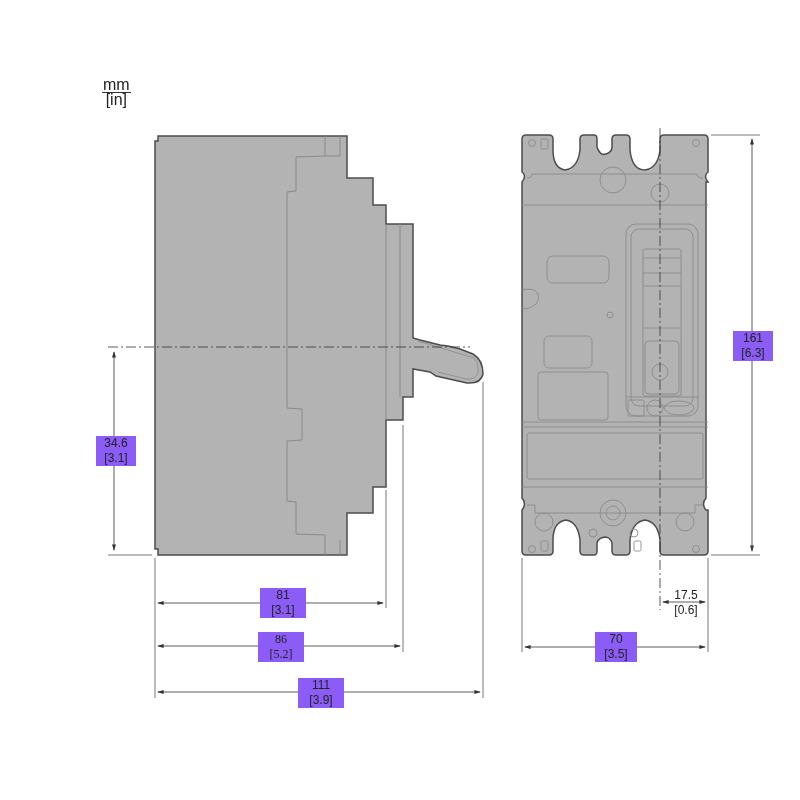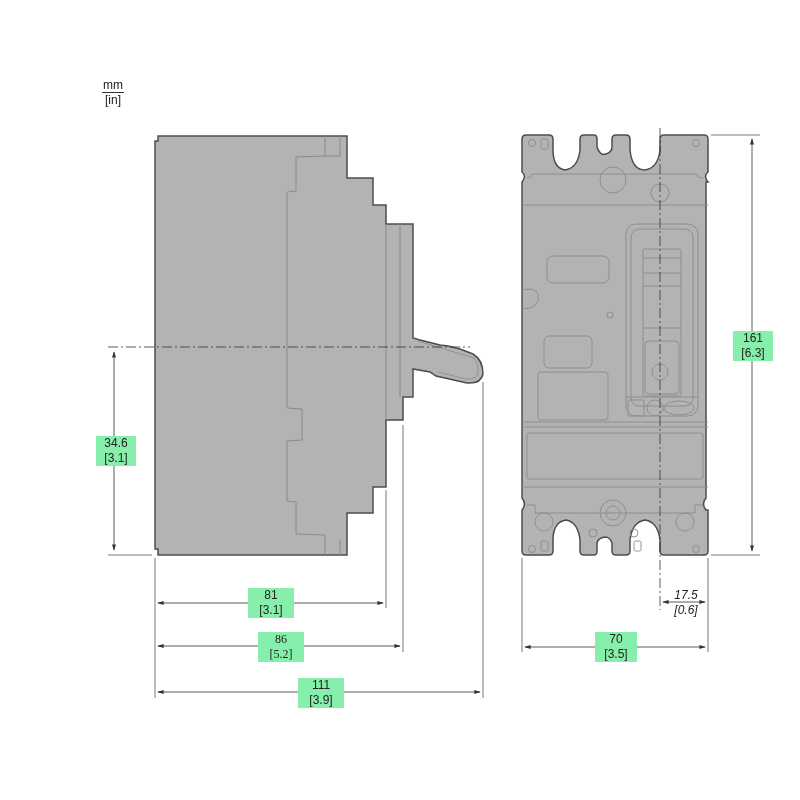--- a/index.html
+++ b/index.html
@@ -1,21 +1,21 @@
 <!DOCTYPE html>
 <html><head>
 <meta charset="utf-8">
 <style>
   html, body { margin: 0; padding: 0; background: #ffffff; }
   body { width: 800px; height: 800px; position: relative; overflow: hidden;
          font-family: "Liberation Sans", sans-serif; color: #222; }
   svg { position: absolute; left: 0; top: 0; }
-  .unit-legend { position: absolute; left: 102px; top: 78px; font-size: 12px; line-height: 14px; text-align: center; }
+  .unit-legend { position: absolute; left: 102px; top: 78px; font-size: 16px; line-height: 14px; text-align: center; }
   .unit-legend .mm { border-bottom: 1px solid #333; padding: 0 1px; }
-  .dim { position: absolute; font-size: 12px; line-height: 15px; text-align: center; background: #86efac; padding: 0 3px; }
+  .dim { position: absolute; font-size: 12px; line-height: 15px; text-align: center; background: #8b5cf6; padding: 0 3px; }
 </style>
 </head>
 <body>
 
 <div class="unit-legend">
   <div class="mm">mm</div>
   <div>[in]</div>
 </div>
 
 <svg width="800" height="800" viewBox="0 0 800 800">
@@ -113,36 +113,36 @@
     <line x1="708" y1="558" x2="708" y2="652" stroke="#555" stroke-width="0.8"></line>
     <line x1="663" y1="602" x2="705" y2="602" stroke="#333" stroke-width="0.8" marker-start="url(#arr)" marker-end="url(#arr)"></line>
     <line x1="525" y1="647" x2="705" y2="647" stroke="#333" stroke-width="0.8" marker-start="url(#arr)" marker-end="url(#arr)"></line>
   </g>
 </svg>
 
 <div class="dim" style="left:96px; top:436px; width:34px;">
   <div>34.6</div>
   <div>[3.1]</div>
 </div>
-<div class="dim" style="left:248px; top:588px; width:40px;">
+<div class="dim" style="left:260px; top:588px; width:40px;">
   <div>81</div>
   <div>[3.1]</div>
 </div>
 <div class="dim" style="left:258px; top:632px; width:40px;font-family:Liberation Serif, serif;">
   <div>86</div>
   <div>[5.2]</div>
 </div>
 <div class="dim" style="left:298px; top:678px; width:40px;">
   <div>111</div>
   <div>[3.9]</div>
 </div>
 <div class="dim" style="left:733px; top:331px; width:34px;">
   <div>161</div>
   <div>[6.3]</div>
 </div>
-<div class="dim" style="left:666px; top:588px; width:34px; background:transparent;font-style:italic;">
+<div class="dim" style="left:666px; top:588px; width:34px; background:transparent;">
   <div>17.5</div>
   <div>[0.6]</div>
 </div>
 <div class="dim" style="left:595px; top:632px; width:36px;">
   <div>70</div>
   <div>[3.5]</div>
 </div>
 
 </body></html>

